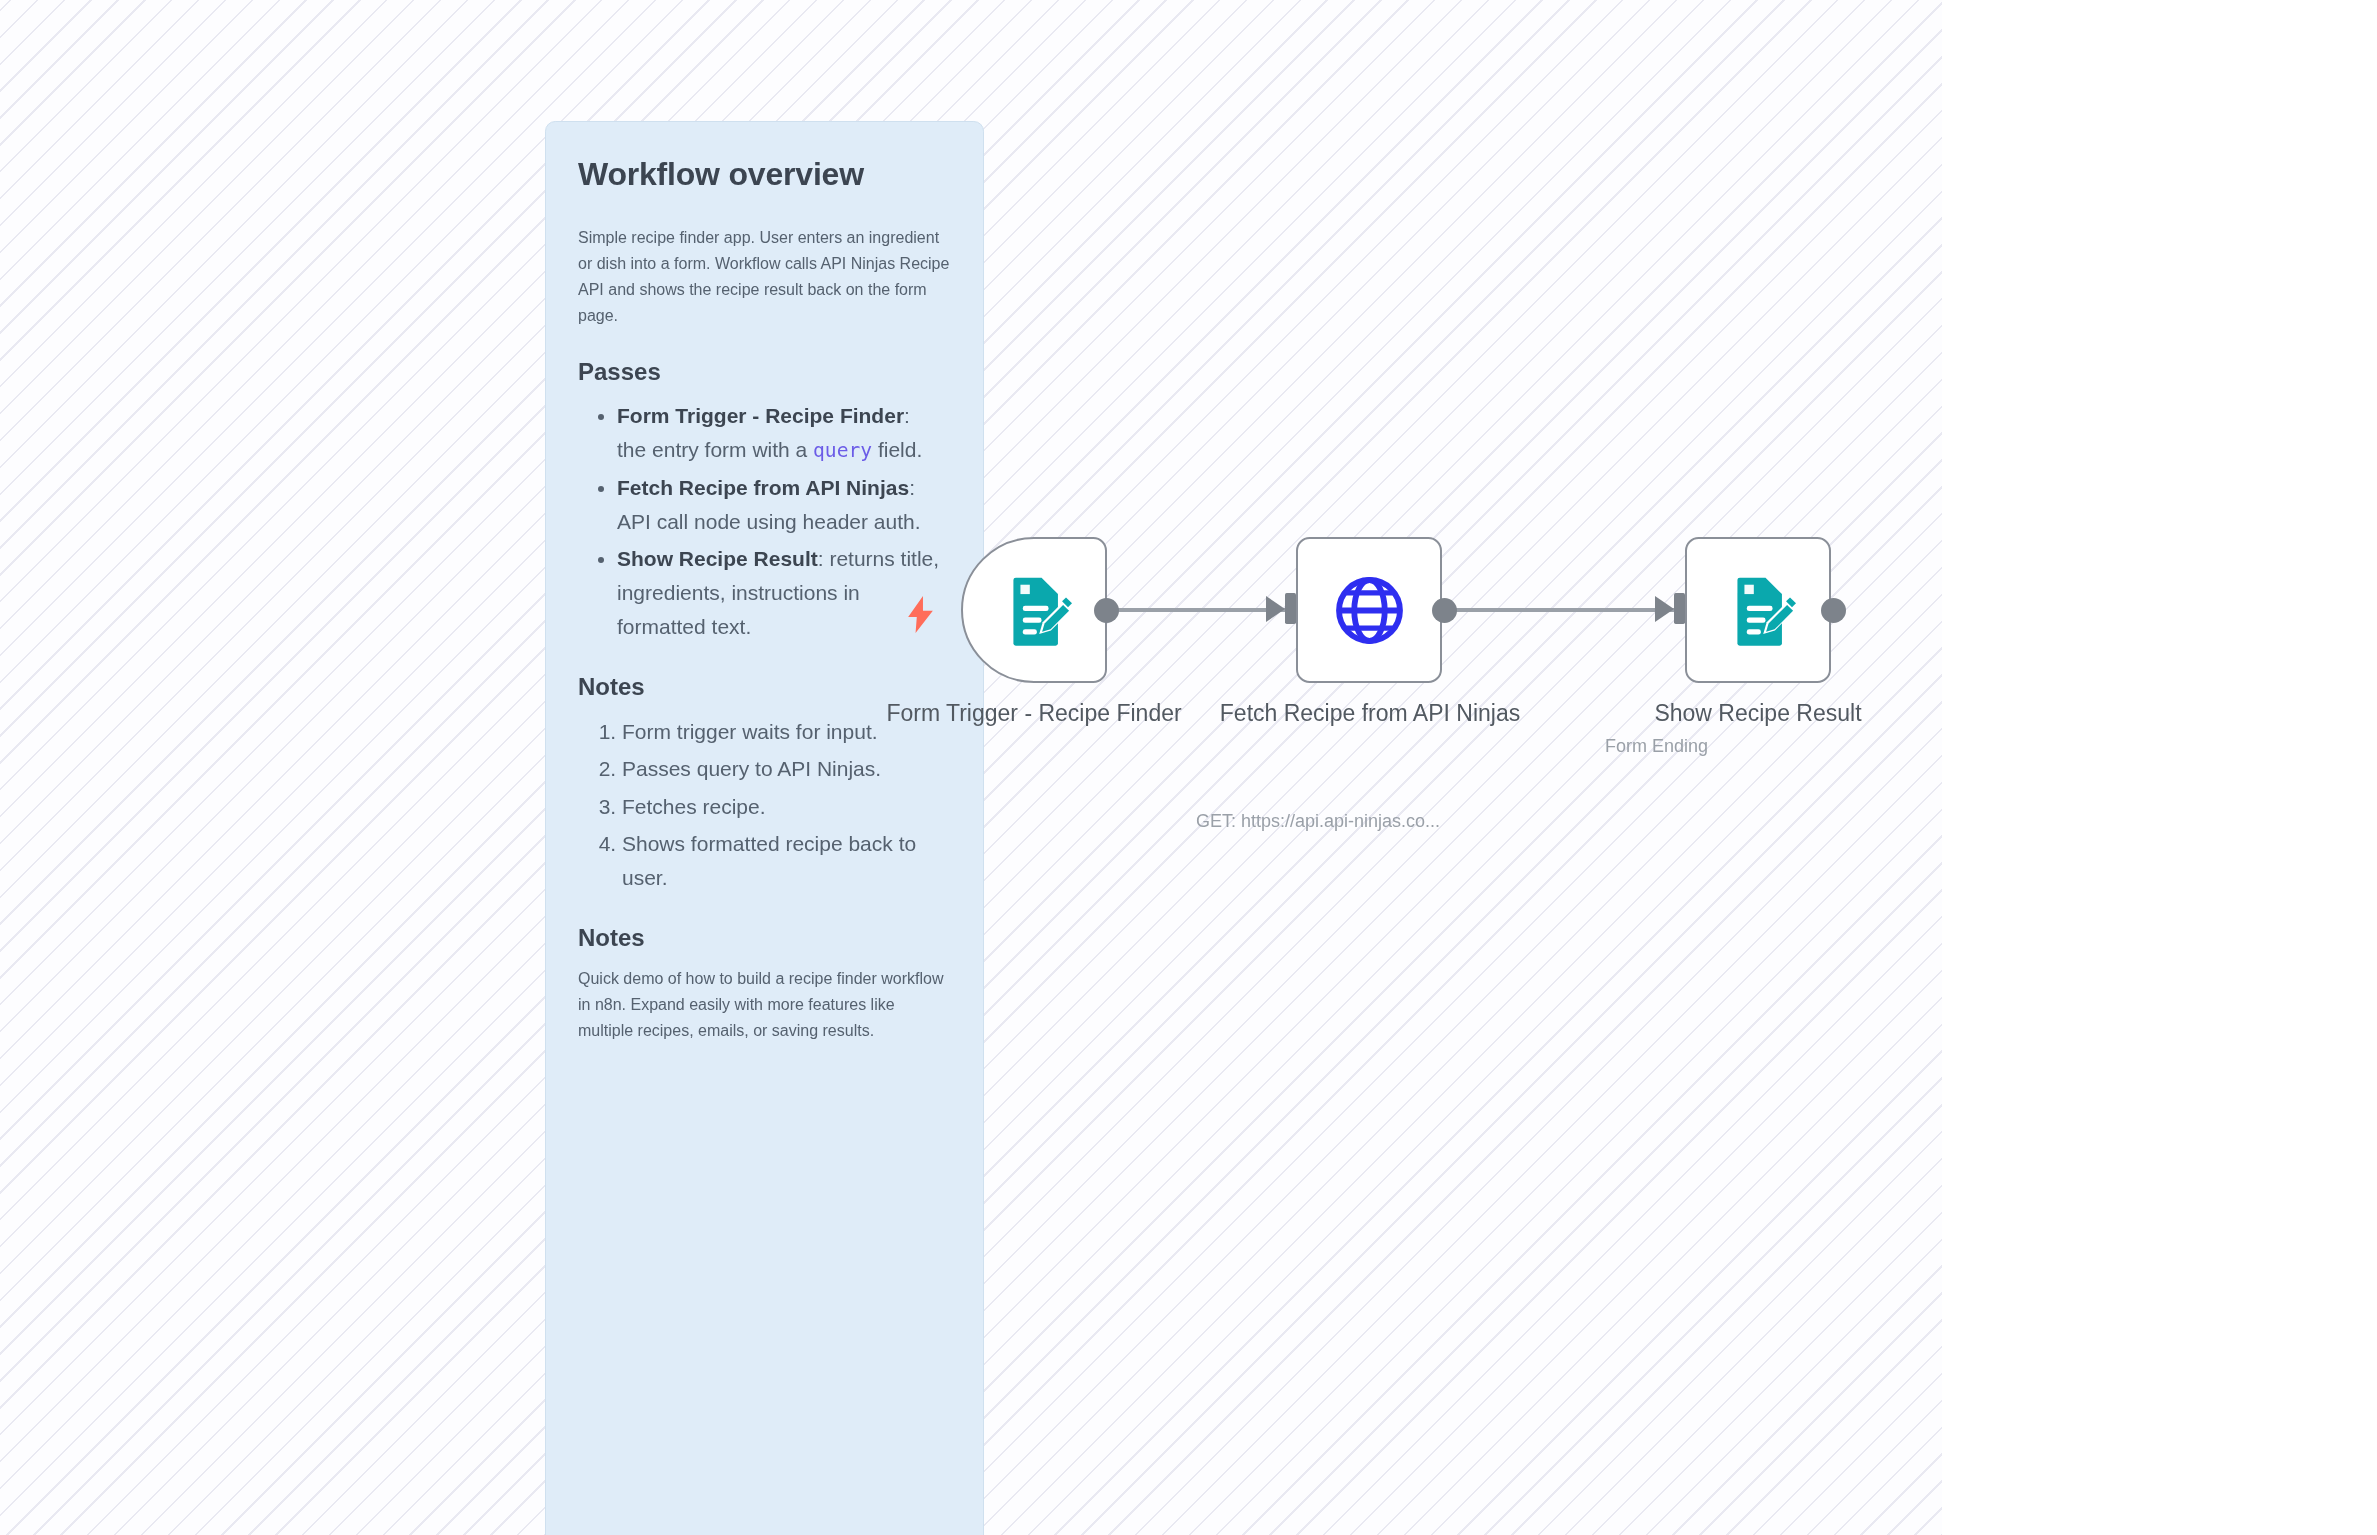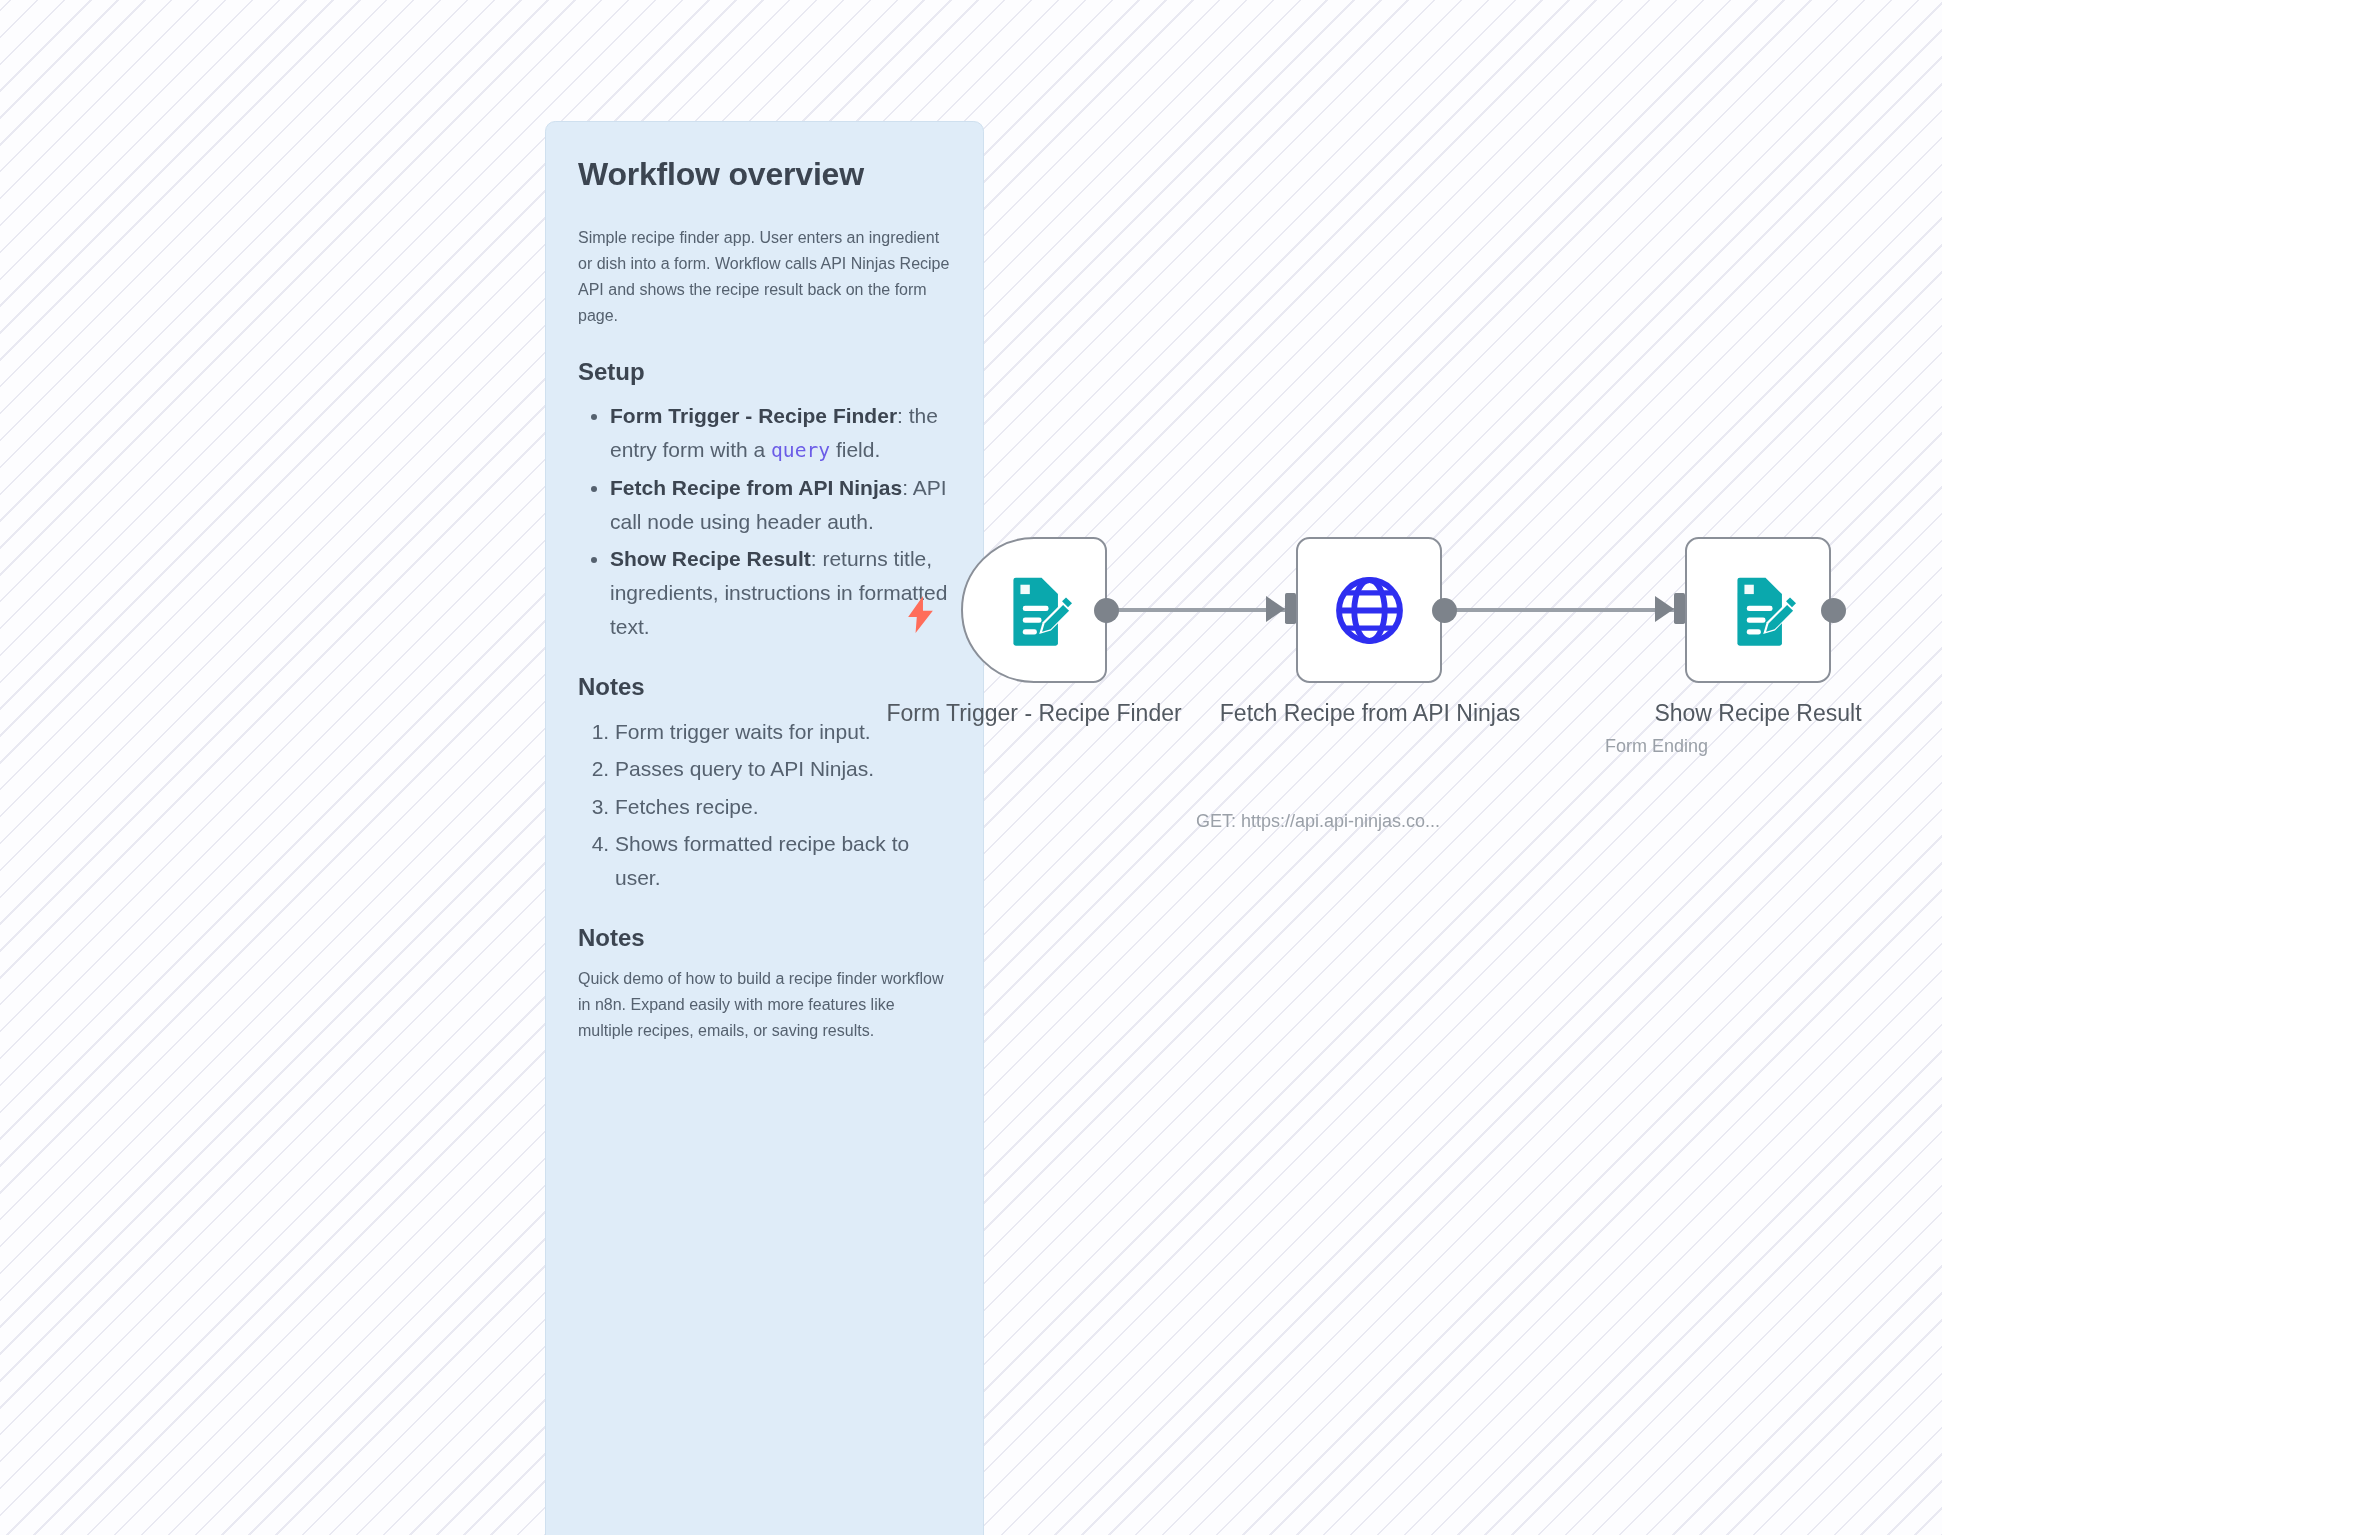--- a/index.html
+++ b/index.html
@@ -55,21 +55,21 @@
     color: #3c4551;
     margin: 29px 0 13.6px 0;
   }
   .note-para {
     font-size: 16px;
     line-height: 1.62;
     color: #55616f;
     margin: 0 0 5.1px 0;
   }
   .note-list {
-    margin: 0;
+    margin: 7px;
     padding-left: 32px;
     font-size: 21px;
     line-height: 1.62;
     color: #55616f;
   }
   .note-list li { margin-bottom: 3.4px; }
   .note-list b { color: #3c4551; font-weight: 700; }
   code.inline-code {
     font-family: "DejaVu Sans Mono", monospace;
     color: #6b5ce7;
@@ -156,21 +156,21 @@
 </head>
 <body>
 
 <div id="canvas">
 
   <div id="sticky-note">
     <h1>Workflow overview</h1>
 
     <p class="note-para">Simple recipe finder app. User enters an ingredient or dish into a form. Workflow calls API Ninjas Recipe API and shows the recipe result back on the form page.</p>
 
-    <h2>Setup</h2>
+    <h2>Passes</h2>
     <ul class="note-list">
       <li>
         <b>Form Trigger - Recipe Finder</b><span>: </span><span>the entry form with a </span><code class="inline-code">query</code><span> field.</span>
       </li>
       <li>
         <b>Fetch Recipe from API Ninjas</b><span>: </span><span>API call node using header auth.</span>
       </li>
       <li>
         <b>Show Recipe Result</b><span>: </span><span>returns title, ingredients, instructions in formatted text.</span>
       </li>

